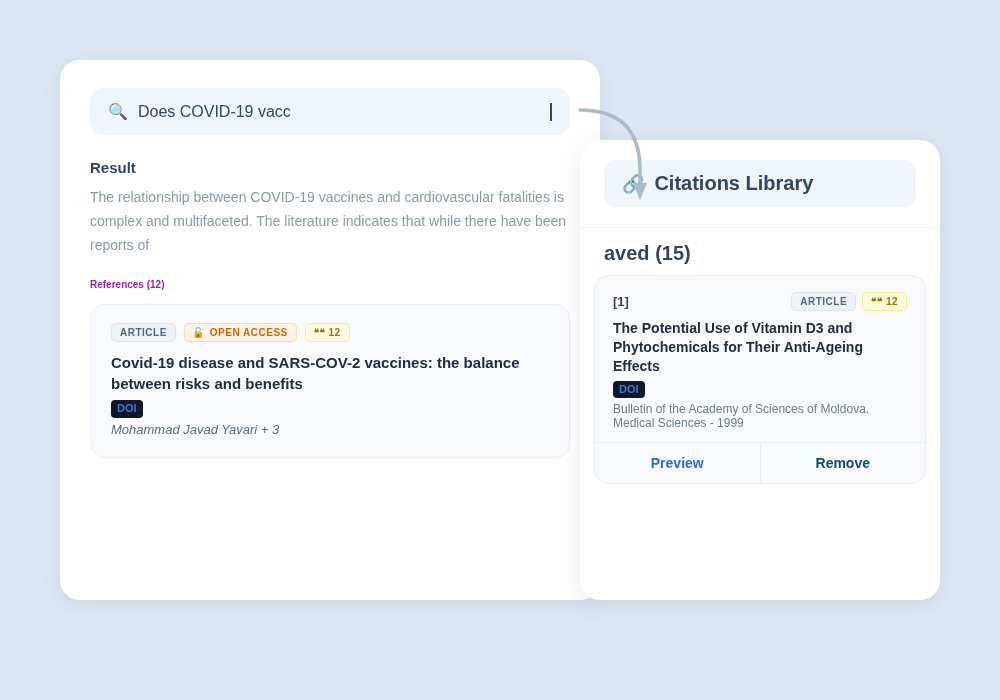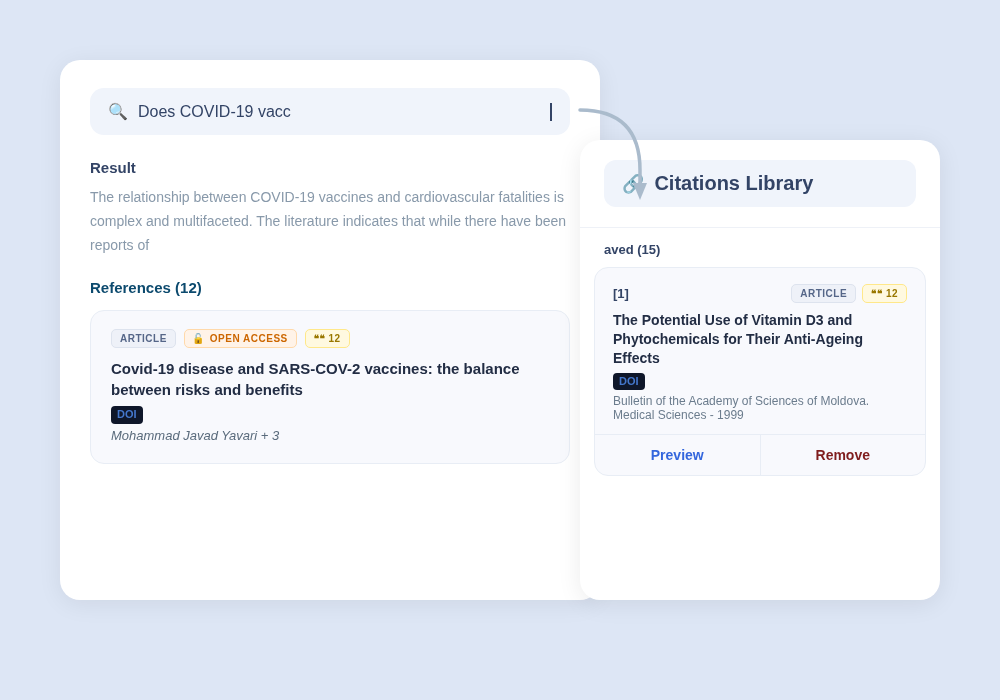--- a/index.html
+++ b/index.html
@@ -81,23 +81,23 @@
     }
 
     .result-text {
       font-size: 14px;
       color: #8899aa;
       line-height: 1.7;
       margin-bottom: 22px;
     }
 
     .refs-label {
-      font-size: 15px;
-      font-weight: 700;
-      color: #0c4a6e;
+      font-size: 10px;
+      font-weight: 700;
+      color: #a21caf;
       margin-bottom: 14px;
     }
 
     .article-card {
       background: #f8f9fd;
       border-radius: 14px;
       padding: 18px 20px;
       border: 1px solid #e8edf5;
     }
 
@@ -224,21 +224,21 @@
     }
 
     .citations-title {
       font-size: 20px;
       font-weight: 700;
       color: #334466;
     }
 
     .saved-count {
       padding: 0 24px;
-      font-size: 13px;
+      font-size: 20px;
       font-weight: 600;
       color: #334466;
       margin-top: 14px;
       margin-bottom: 10px;
     }
 
     .citation-item-card {
       margin: 0 14px;
       background: #f8f9fd;
       border-radius: 14px;
@@ -307,21 +307,21 @@
       border: none;
       background: none;
       cursor: pointer;
     }
 
     .btn-preview {
       color: #3366dd;
     }
 
     .btn-remove {
-      color: #7f1d1d;
+      color: #0c4a6e;
       border-left: 1px solid #e8edf5;
     }
 
     .quote-icon {
       font-size: 10px;
     }
   </style>
 </head>
 <body>
 

